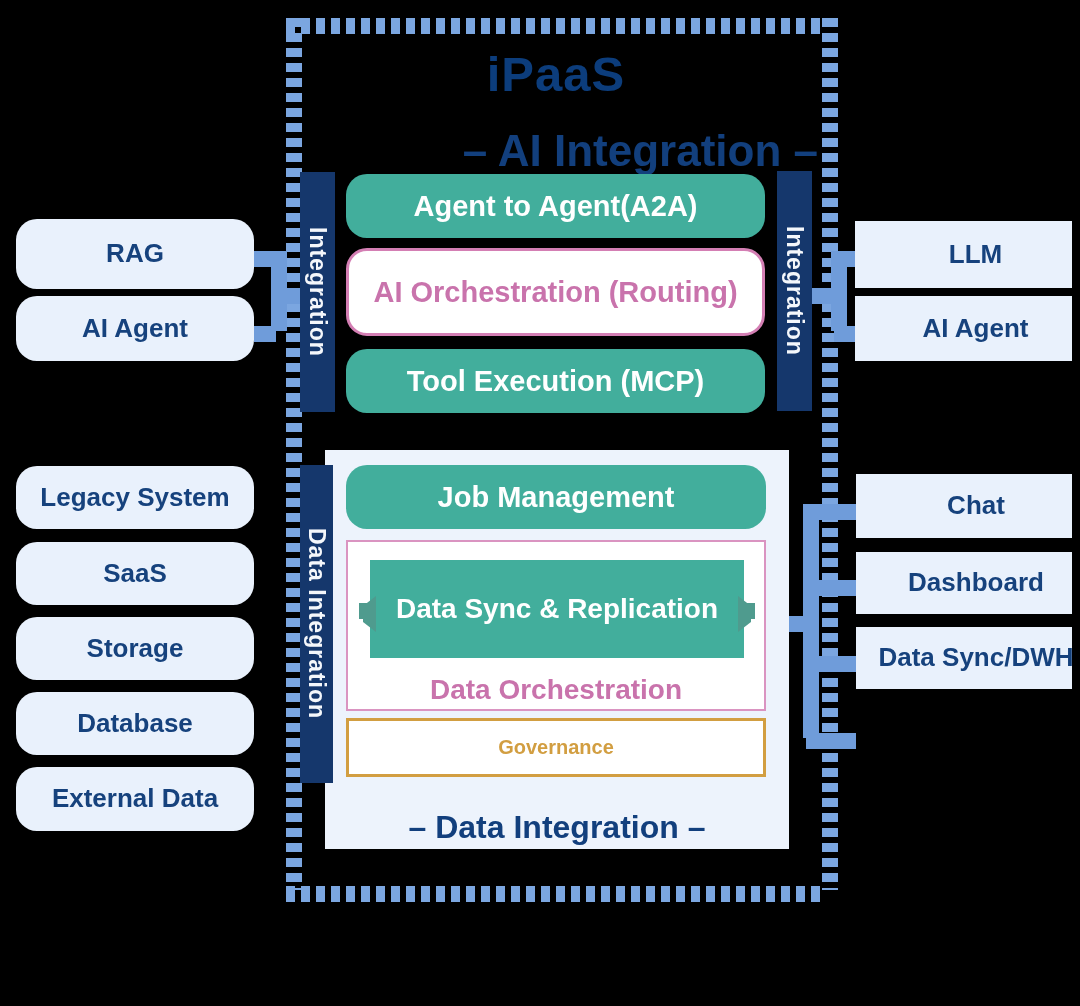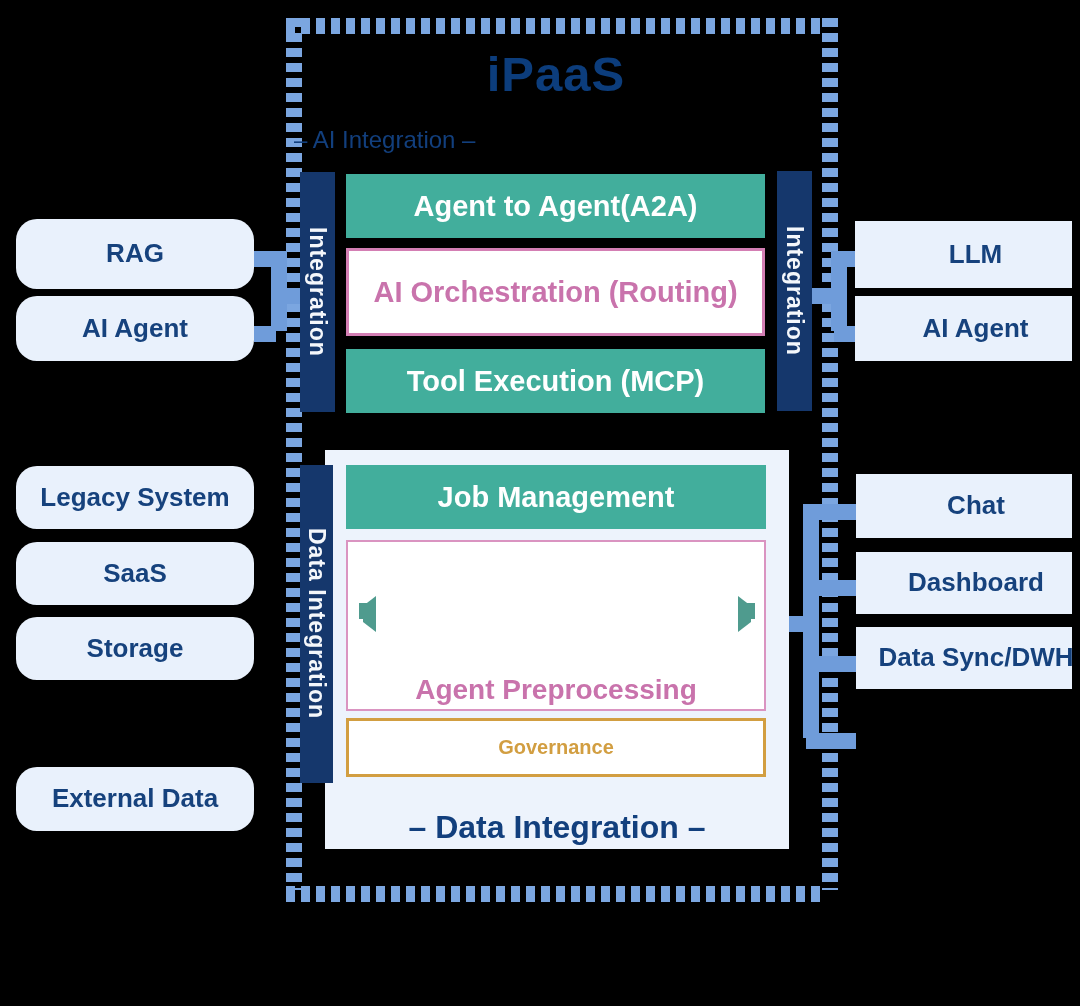--- a/index.html
+++ b/index.html
@@ -25,36 +25,36 @@
   }
 
   .title {
     left: 270px; width: 540px; top: 22px;
     text-align: center;
     font-size: 49px; font-weight: 700; color: #0C3D7C;
     letter-spacing: 1px;
   }
   .subtitle {
     left: 270px; width: 540px; top: 102px;
-    text-align: left;
-    font-size: 24px; font-weight: 400; color: #123F7D;
+    text-align: right;
+    font-size: 44px; font-weight: 700; color: #123F7D;
   }
 
   .rail {
     background: #15376C;
     display: flex; align-items: center; justify-content: center;
     writing-mode: vertical-rl; text-orientation: mixed;
     color: #F4F7FB; font-weight: 700; font-size: 23px;
     letter-spacing: 1px;
   }
 
   .lane {
     left: 330px; width: 419px;
     display: flex; align-items: center; justify-content: center;
-    text-align: center; font-weight: 700;
+    text-align: center; font-weight: 700; border-radius: 21px;
   }
   .teal { background: #42AE9C; color: #FFFFFF; }
   .lane.teal { font-size: 29px; }
   .outline-pink {
     background: #FFFFFF; border: 3px solid #D47FB4;
     color: #C973AC; font-size: 29px;
   }
 
   .node {
     background: #E9F1FC;
@@ -146,37 +146,39 @@
   <div class="abs line" style="left:815px; top:235px; width:5px; height:80px;"></div>
   <div class="abs line" style="left:818px; top:235px; width:21px; height:5px;"></div>
   <div class="abs line" style="left:818px; top:310px; width:21px; height:5px;"></div>
 
   <div class="abs panel"></div>
   <div class="abs rail" style="left:284px; top:449px; width:33px; height:318px;">Data Integration</div>
 
   <div class="abs lane teal" style="top:449px; height:64px; width:420px;">Job Management</div>
 
   <div class="abs preproc-box"></div>
+  <div class="abs sync-box teal">Data Sync &amp; Replication</div>
 
   <div class="abs arr" style="left:331px; top:580px;">
     <span class="head-l"></span>
       <span class="tail-l"></span>
   </div>
   <div class="abs arr" style="left:727px; top:580px;">
     <span class="tail-r"></span>
       <span class="head-r"></span>
   </div>
 
-  <div class="abs preproc-label">Agent Preprocessing</div>
+  <div class="abs preproc-label">Data Orchestration</div>
   <div class="abs governance">Governance</div>
   <div class="abs caption">– Data Integration –</div>
 
   <div class="abs node node-left" style="top:526px; height:63px;">SaaS</div>
   <div class="abs node node-left" style="top:450px; height:63px;">Legacy System</div>
   <div class="abs node node-left" style="top:601px; height:63px;text-align:right;">Storage</div>
+  <div class="abs node node-left" style="top:676px; height:63px;">Database</div>
   <div class="abs node node-left" style="top:751px; height:64px;">External Data</div>
 
   <div class="abs node node-right" style="top:458px; height:64px;">Chat</div>
   <div class="abs node node-right" style="top:536px; height:62px;">Dashboard</div>
   <div class="abs node node-right" style="top:611px; height:62px;">Data Sync/DWH</div>
 
   <div class="abs line" style="left:773px; top:600px; width:17px; height:5px;"></div>
   <div class="abs line" style="left:787px; top:488px; width:5px; height:234px;"></div>
   <div class="abs line" style="left:790px; top:488px; width:50px; height:5px;"></div>
   <div class="abs line" style="left:790px; top:564px; width:50px; height:5px;"></div>

